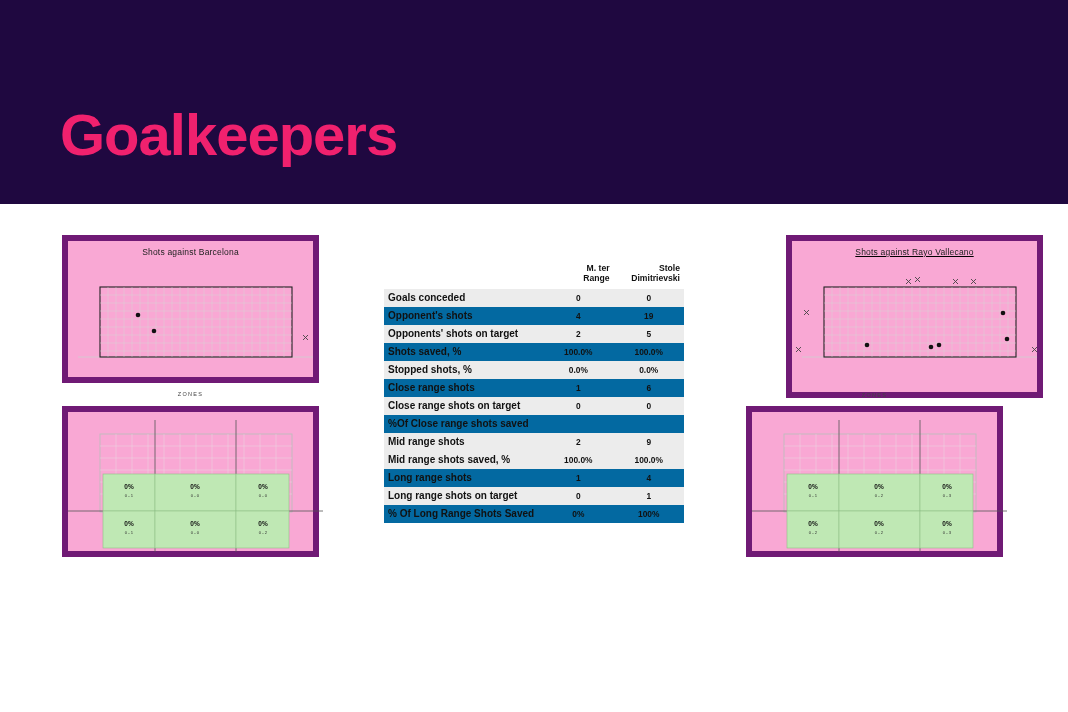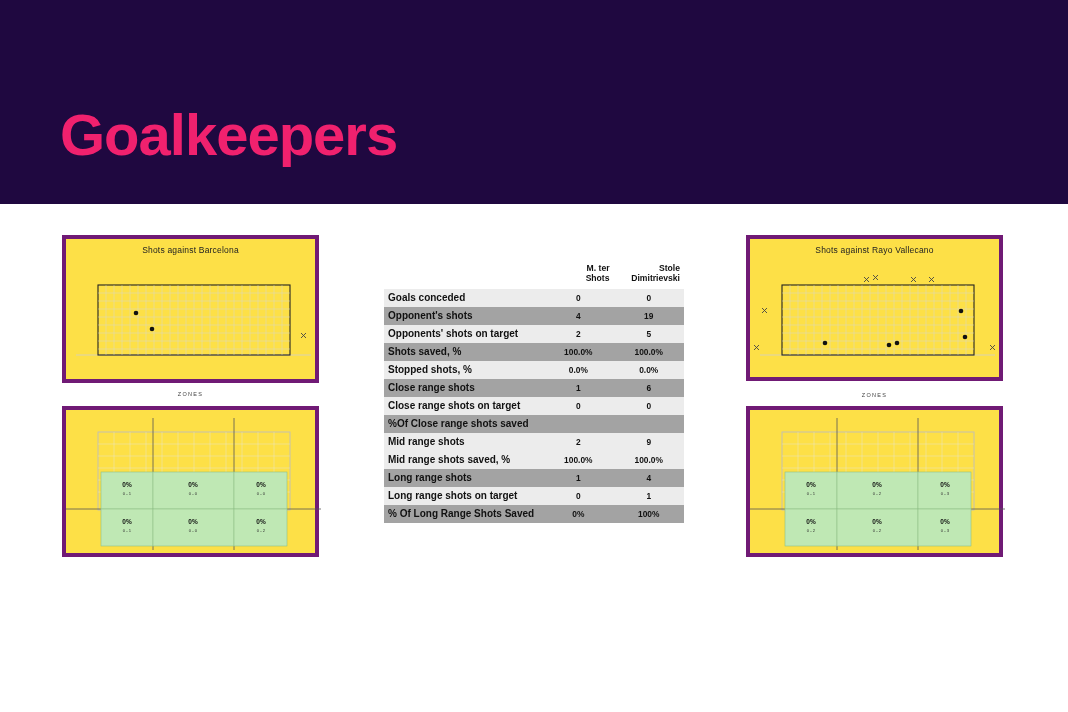--- a/index.html
+++ b/index.html
@@ -30,39 +30,39 @@
     font-weight: bold;
     color: #f0216e;
     letter-spacing: -1px;
     line-height: 1;
     margin-top: 14px;
   }
 
   
   .panel {
     position: absolute;
-    background: #fde047;
-    border: 4px solid #701a75;
+    background: #f9a8d4;
+    border: 6px solid #701a75;
     box-sizing: border-box;
   }
   .panel-title {
     text-align: center;
     font-size: 8.5px;
     color: #222;
     margin-top: 6px;
     letter-spacing: .2px;
   }
   svg.goal {
     display: block;
   }
 
   
   #panel-left-shots  { left: 62px;  top: 235px; width: 257px; height: 148px; }
   #panel-left-zones  { left: 62px;  top: 406px; width: 257px; height: 151px; }
-  #panel-right-shots { left: 746px; top: 235px; width: 257px; height: 146px; }
+  #panel-right-shots { left: 786px; top: 235px; width: 257px; height: 163px; text-decoration: underline; }
   #panel-right-zones { left: 746px; top: 406px; width: 257px; height: 151px; }
 
   .zones-label-out {
     position: absolute;
     width: 257px;
     text-align: center;
     font-size: 5.5px;
     color: #444;
     letter-spacing: 1.3px;
   }
@@ -103,21 +103,21 @@
   .stats-table td.val {
     text-align: center;
     font-weight: bold;
     font-size: 8.4px;
     width: 62px;
   }
   .stats-table tbody tr.alt td {
     background: #ececec;
   }
   .stats-table tbody tr.plain td {
-    background: #a3a3a3;
+    background: #0369a1;
   }
   .zone-cell-text {
     font-size: 6.5px;
     font-weight: bold;
     fill: #111;
   }
   .zone-cell-sub {
     font-size: 4.2px;
     fill: #333;
   }
@@ -350,21 +350,21 @@
     <text class="zone-cell-sub" x="195" y="122" text-anchor="middle">0 - 3</text>
   </svg>
 </div>
 
 <table class="stats-table">
   <thead>
     <tr>
       <th class="label-col"></th>
       <th>
         <div>M. ter</div>
-        <div>Shots</div>
+        <div>Range</div>
       </th>
       <th>
         <div>Stole</div>
         <div>Dimitrievski</div>
       </th>
     </tr>
   </thead>
   <tbody>
     <tr class="alt">
       <td class="metric">Goals conceded</td>

